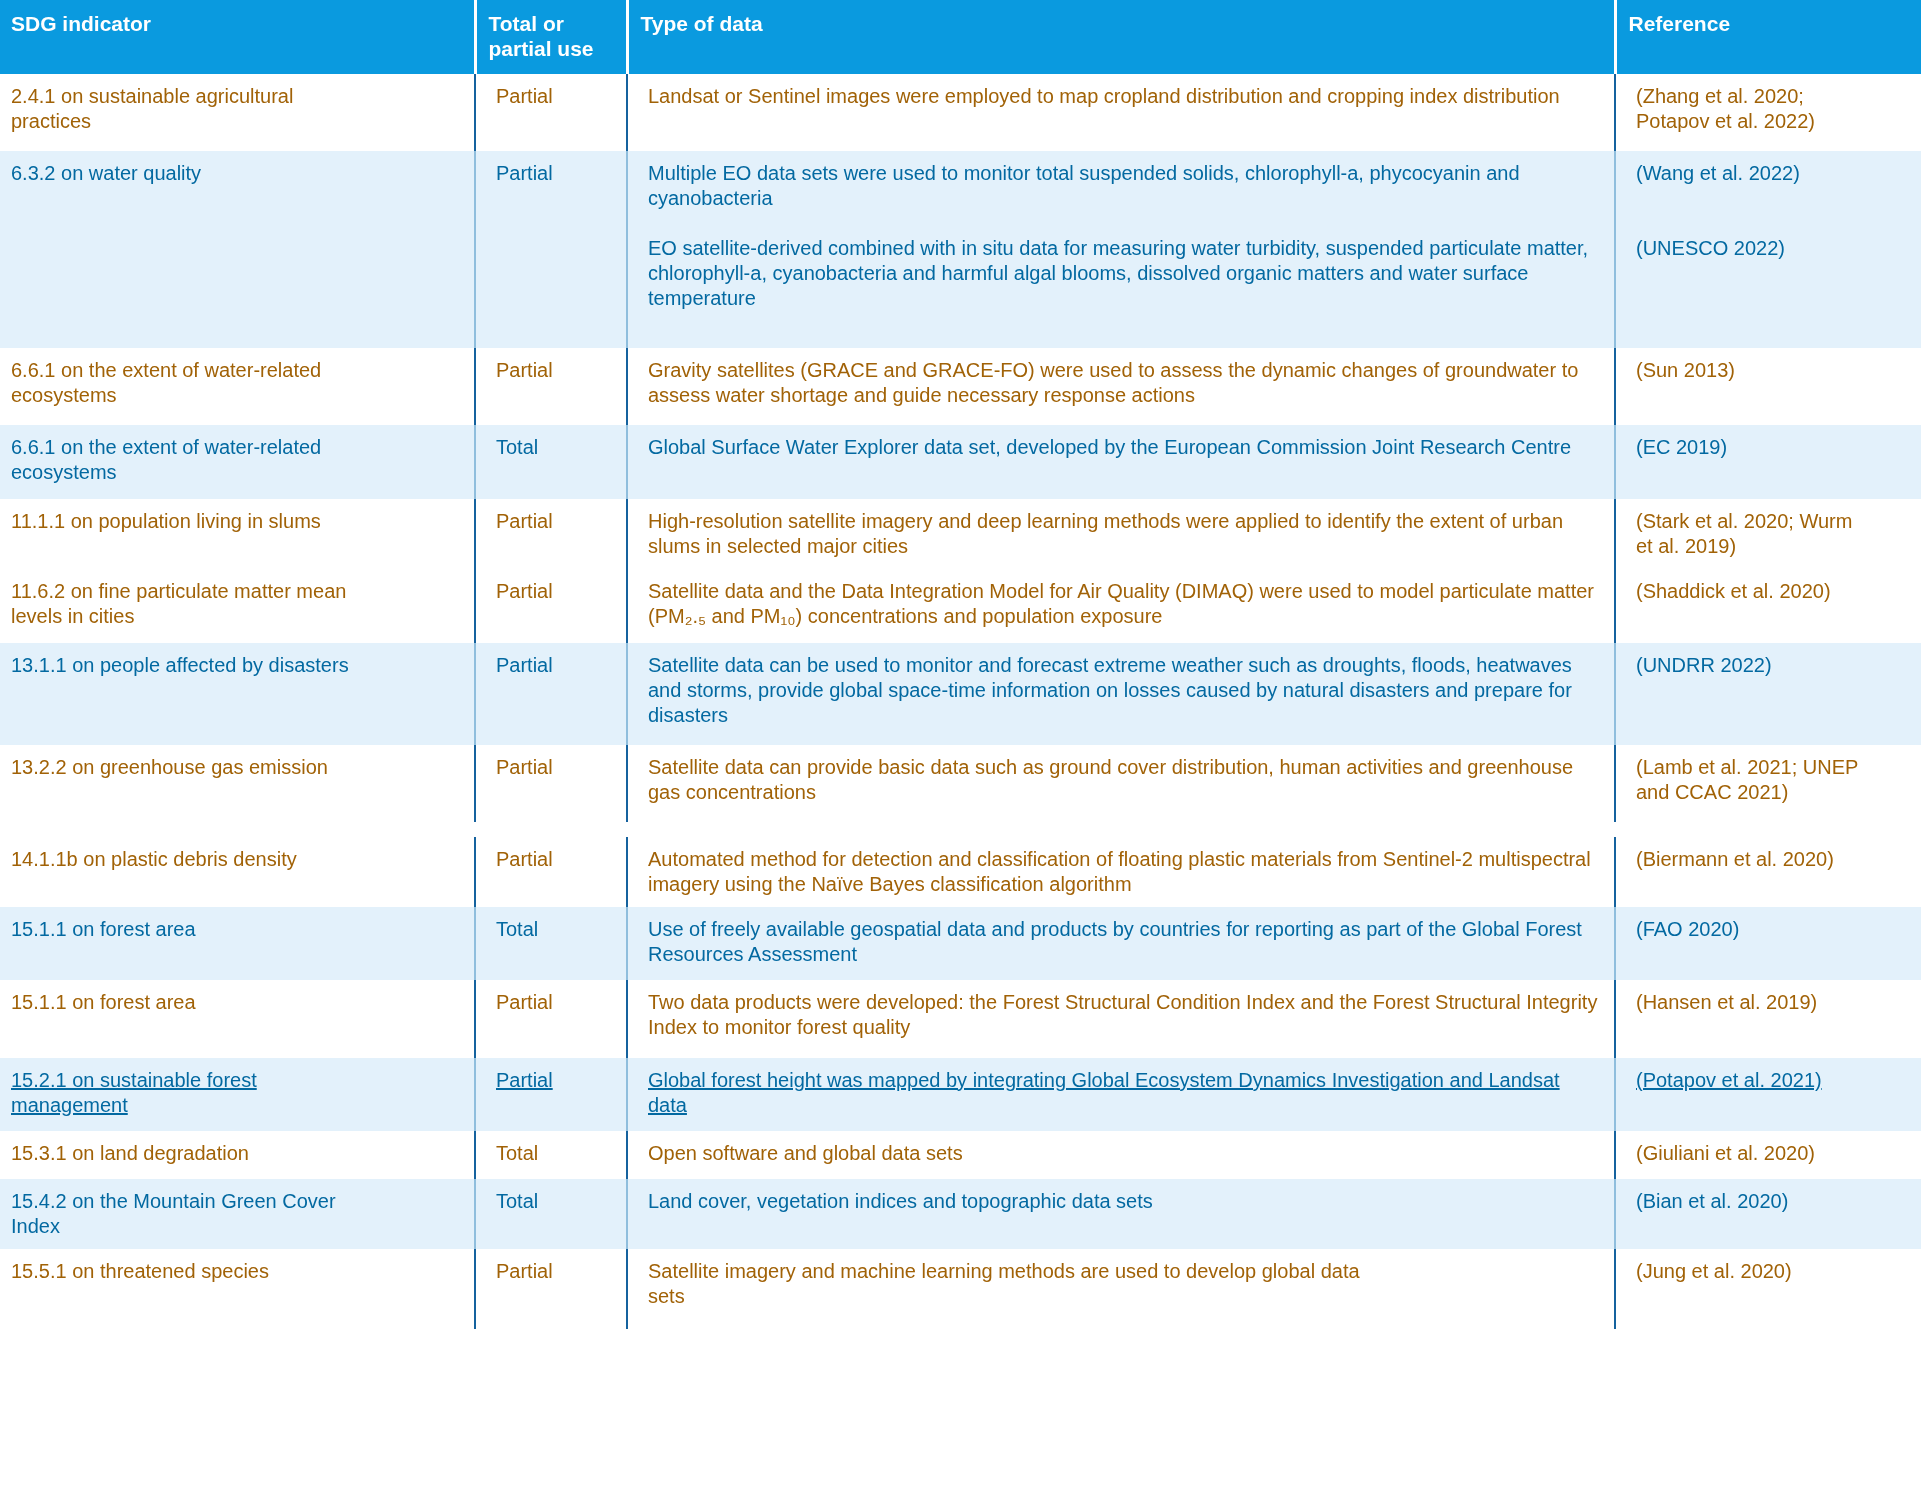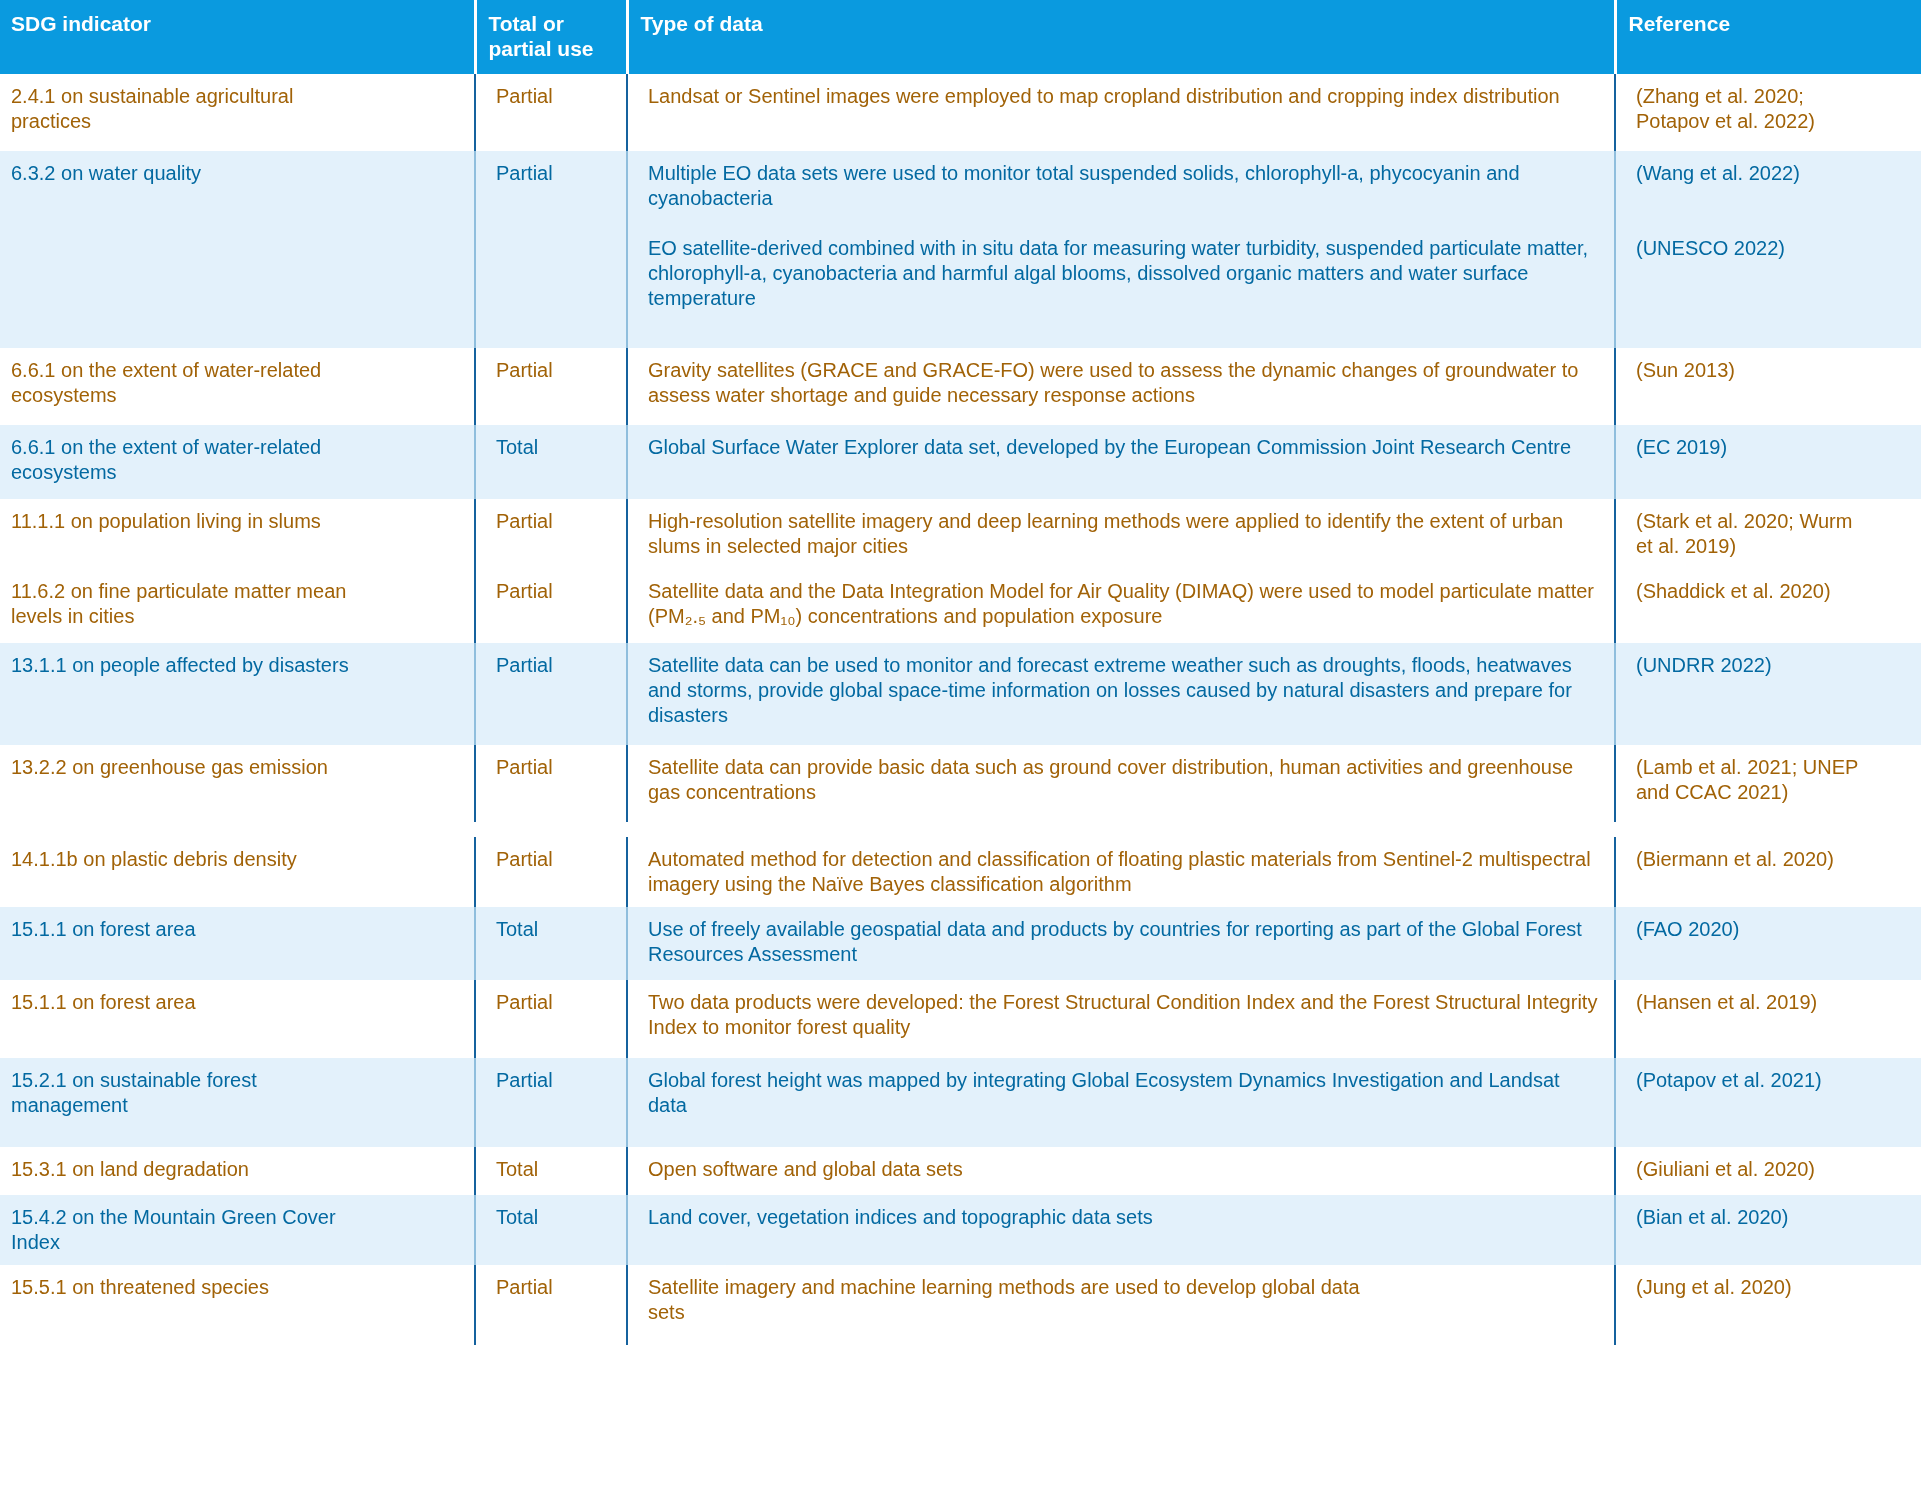--- a/index.html
+++ b/index.html
@@ -58,21 +58,21 @@
   tr.r6  { height: 75px; }
   tr.r7  { height: 74px; }
   tr.r8  { height: 102px; padding-left: 43px; }
   tr.r9  { height: 77px; }
   tr.gap { height: 15px; }
   tr.gap td { padding: 0; border: none; background: #ffffff; }
   tr.r10 { height: 75px; }
   tr.r11 { height: 67px; }
   tr.r12 { height: 73px; }
   tr.r13 { height: 78px; }
-  tr.r14 { height: 89px; }
+  tr.r14 { height: 73px; text-decoration: underline; }
   tr.r15 { height: 48px; }
   tr.r16 { height: 70px; padding-left: 25px; }
   tr.r17 { height: 80px; }
 </style>
 </head>
 <body>
 
 <table class="sdg">
   <colgroup>
     <col class="c1">

